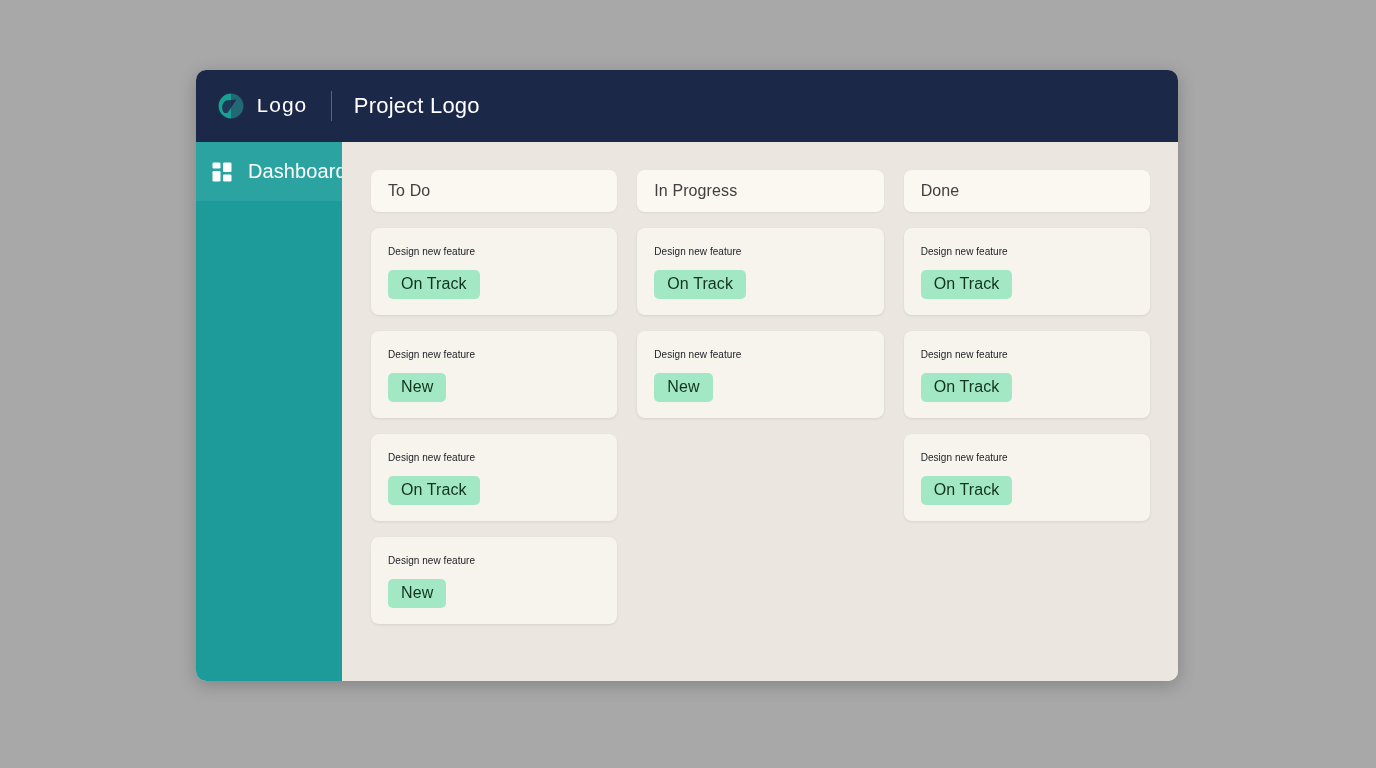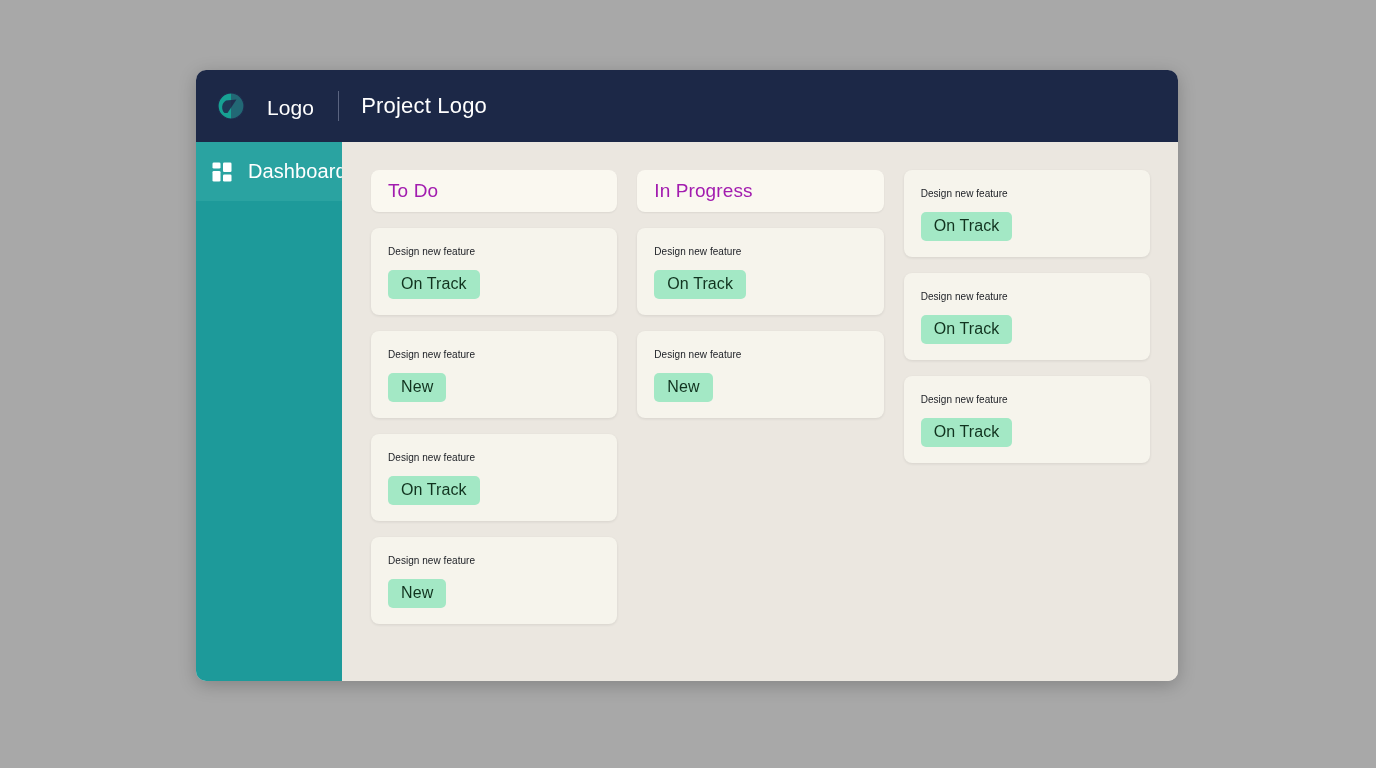--- a/index.html
+++ b/index.html
@@ -36,22 +36,23 @@
     height: 72px;
     flex: 0 0 72px;
     background: #1c2847;
     display: flex;
     align-items: center;
     padding-left: 21px;
   }
 
   .brand {
     display: flex;
-    align-items: flex-end;
-    gap: 22px;
+    align-items: center;
+    gap: 11px;
+    font-family: Liberation Mono, monospace;
   }
 
   .logo-mark {
     width: 28px;
     height: 28px;
     flex: 0 0 28px;
     display: block;
   }
 
   .brand-name {
@@ -140,22 +141,22 @@
     background: #faf8f0;
     border-radius: 8px;
     height: 42px;
     display: flex;
     align-items: center;
     padding-left: 17px;
     box-shadow: 0 1px 2px rgba(0,0,0,0.07);
   }
 
   .column-title {
-    font-size: 19px;
-    color: #a21caf;
+    font-size: 16px;
+    color: #404040;
     letter-spacing: 0.1px;
   }
 
   .card {
     background: #f6f4ec;
     border-radius: 8px;
     padding: 18px 17px 16px 17px;
     box-shadow: 0 1px 3px rgba(0,0,0,0.09);
     cursor: pointer;
   }
@@ -249,20 +250,23 @@
           <div class="card-title">Design new feature</div>
           <span class="badge">On Track</span>
         </div>
         <div class="card">
           <div class="card-title">Design new feature</div>
           <span class="badge">New</span>
         </div>
       </section>
 
       <section class="column">
+        <div class="column-header">
+          <span class="column-title">Done</span>
+        </div>
         <div class="card">
           <div class="card-title">Design new feature</div>
           <span class="badge">On Track</span>
         </div>
         <div class="card">
           <div class="card-title">Design new feature</div>
           <span class="badge">On Track</span>
         </div>
         <div class="card">
           <div class="card-title">Design new feature</div>

